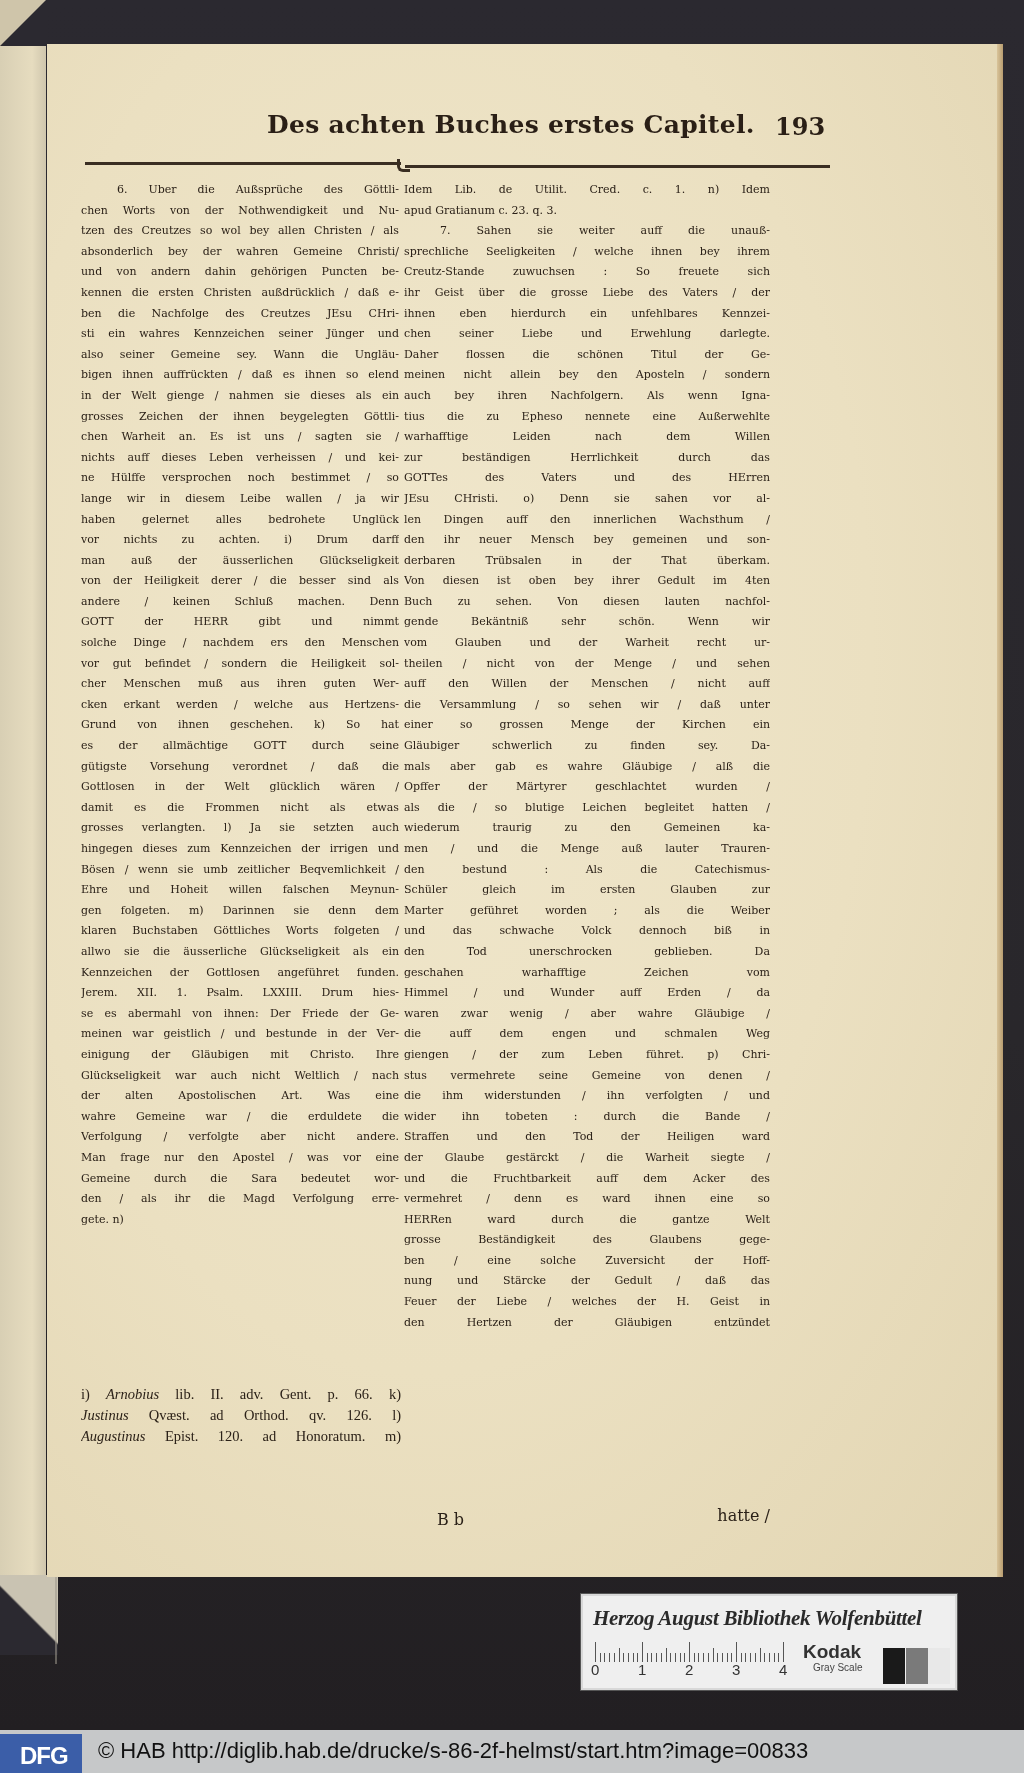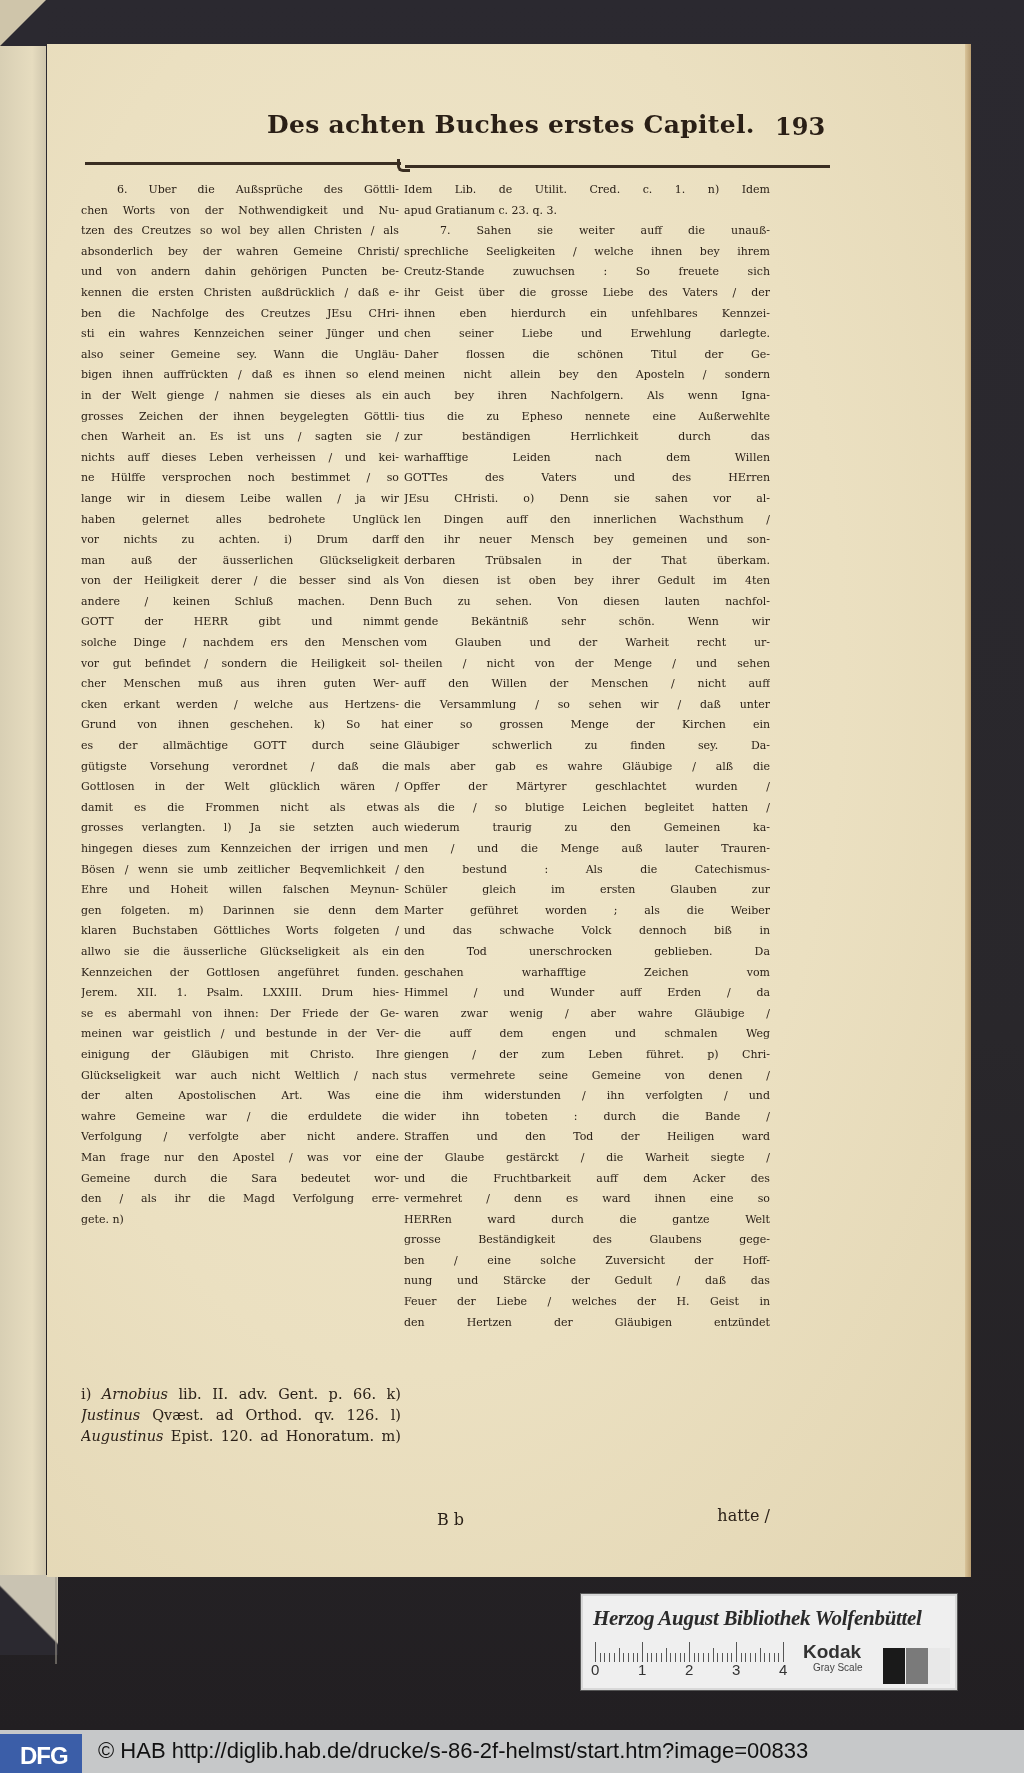--- a/index.html
+++ b/index.html
@@ -15,38 +15,39 @@
     background:linear-gradient(90deg,#d8cfb4 0%,#e6dcbf 70%,#cfc6ad 100%); }
   .left-strip-top { position:absolute; left:0; top:0; width:46px; height:46px;
     background:linear-gradient(135deg,#cfc5aa 0%,#cfc5aa 49%,#2b2930 51%); }
   .left-strip-bottom { position:absolute; left:0; top:1575px; width:58px; height:80px;
     background:linear-gradient(45deg,#2b2930 0%,#2b2930 49%,#c9c3b2 51%, #c9c3b2 100%); }
   .gutter-line { position:absolute; left:55px; top:44px; width:2px; height:1620px; background:#9c988c; opacity:.55; }
   .page {
     position:absolute; left:47px; top:44px; width:918px; height:1533px;
     background:radial-gradient(ellipse at 40% 40%, #f0e7cc 0%, #ebe0c1 55%, #e2d5b2 100%);
     box-shadow: 2px 0 0 #cbb58f;
+    padding-left: 32px;
   }
   .page-edge { position:absolute; right:-6px; top:0; width:6px; height:100%; background:linear-gradient(90deg,#d9c49a,#b89d70); }
   .header { position:absolute; left:0; top:66px; width:100%; height:40px; }
   .running-head { position:absolute; left:220px; top:0; font-family:"DejaVu Serif", serif; font-weight:bold;
     font-size:25px; color:#2a1f16; letter-spacing:0.3px; }
   .page-number { position:absolute; left:728px; top:2px; font-weight:bold; font-size:24px; color:#2a1f16; }
   .rule-left { position:absolute; left:38px; top:118px; width:316px; height:3px; background:#3a2e22; }
   .rule-right { position:absolute; left:358px; top:121px; width:425px; height:3px; background:#3a2e22; }
   .rule-cap { position:absolute; left:350px; top:115px; width:10px; height:10px; border-left:3px solid #3a2e22; border-bottom:3px solid #3a2e22; border-radius:0 0 0 6px; }
   .col { position:absolute; top:136px; font-family:"DejaVu Serif", serif; color:#2b2118;
     font-size:11px; line-height:20.6px; text-align:justify; }
   .col-left { left:34px; width:318px; }
   .col-right { left:357px; width:366px; }
   .line { display:block; white-space:nowrap; text-align-last:justify; text-align:justify; overflow:hidden; }
   .line.last { text-align-last:left; }
   .indent { padding-left:36px; }
   .footnotes { position:absolute; left:34px; top:1340px; width:320px; font-size:14.5px; line-height:21px; color:#2b2118; }
-  .footnotes .line { text-align-last:justify; }
+  .footnotes .line { text-align-last:justify;font-family:Liberation Serif, serif; }
   .it { font-style:italic; }
   .catchword-row { position:absolute; left:390px; top:1462px; width:333px; font-size:16px; color:#2b2118; }
   .signature { position:absolute; left:0; top:4px; }
   .catchword { position:absolute; right:0; top:0; }
   
   .target-card { position:absolute; left:581px; top:1594px; width:372px; height:92px;
     background:#efefef; border:2px solid #d8d8d8; box-shadow:0 0 0 1px #555; }
   .card-title { position:absolute; left:10px; top:10px; font-family:"Liberation Serif", serif; font-weight:bold;
     font-size:21px; color:#2a2a2a; letter-spacing:-0.3px; white-space:nowrap;font-style:italic; }
   .ruler { position:absolute; left:12px; top:44px; width:198px; height:34px; }
@@ -142,22 +143,22 @@
       <span class="line indent">7. Sahen sie weiter auff die unauß-</span>
       <span class="line">sprechliche Seeligkeiten / welche ihnen bey ihrem</span>
       <span class="line">Creutz-Stande zuwuchsen : So freuete sich</span>
       <span class="line">ihr Geist über die grosse Liebe des Vaters / der</span>
       <span class="line">ihnen eben hierdurch ein unfehlbares Kennzei-</span>
       <span class="line">chen seiner Liebe und Erwehlung darlegte.</span>
       <span class="line">Daher flossen die schönen Titul der Ge-</span>
       <span class="line">meinen nicht allein bey den Aposteln / sondern</span>
       <span class="line">auch bey ihren Nachfolgern. Als wenn Igna-</span>
       <span class="line">tius die zu Epheso nennete eine Außerwehlte</span>
+      <span class="line">warhafftige Leiden nach dem Willen</span>
       <span class="line">zur beständigen Herrlichkeit durch das</span>
-      <span class="line">warhafftige Leiden nach dem Willen</span>
       <span class="line">GOTTes des Vaters und des HErren</span>
       <span class="line">JEsu CHristi. o) Denn sie sahen vor al-</span>
       <span class="line">len Dingen auff den innerlichen Wachsthum /</span>
       <span class="line">den ihr neuer Mensch bey gemeinen und son-</span>
       <span class="line">derbaren Trübsalen in der That überkam.</span>
       <span class="line">Von diesen ist oben bey ihrer Gedult im 4ten</span>
       <span class="line">Buch zu sehen. Von diesen lauten nachfol-</span>
       <span class="line">gende Bekäntniß sehr schön. Wenn wir</span>
       <span class="line">vom Glauben und der Warheit recht ur-</span>
       <span class="line">theilen / nicht von der Menge / und sehen</span>

